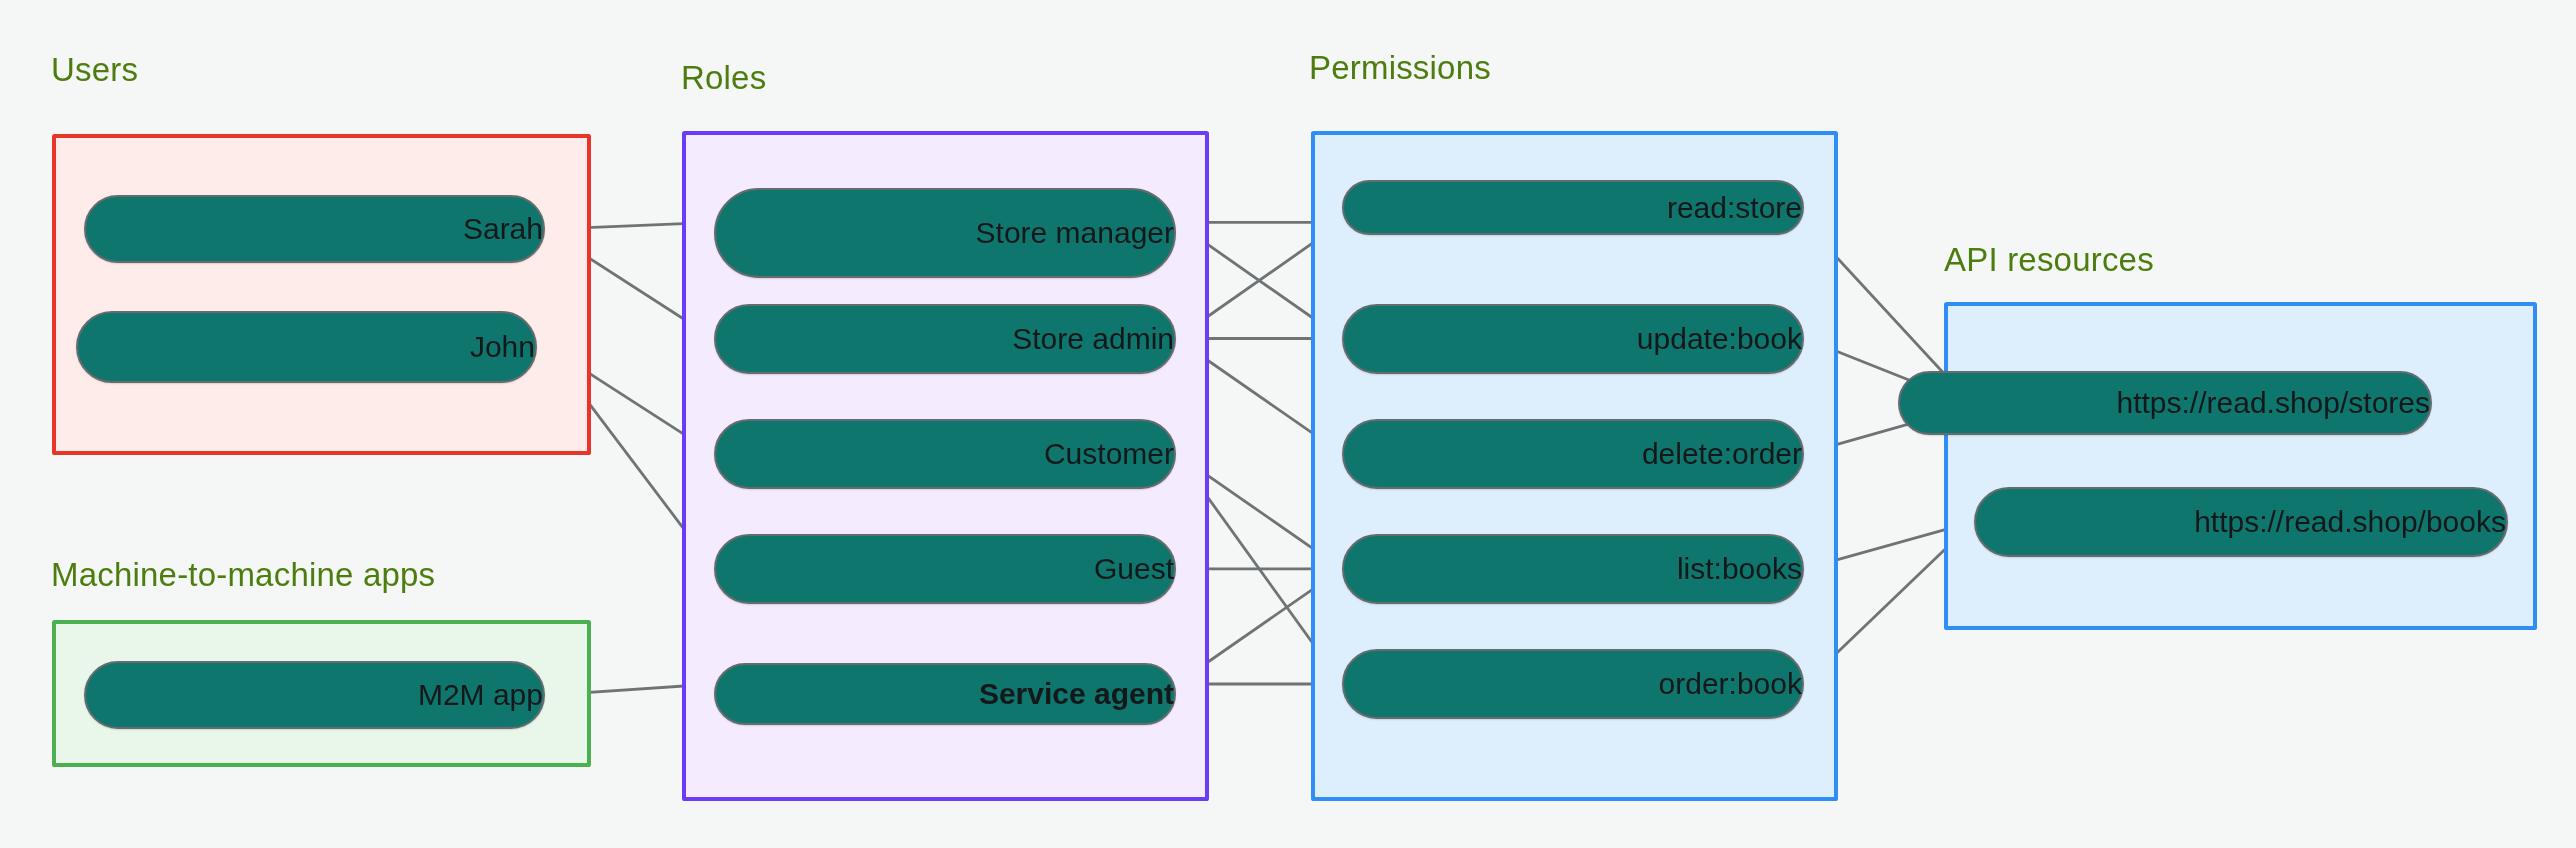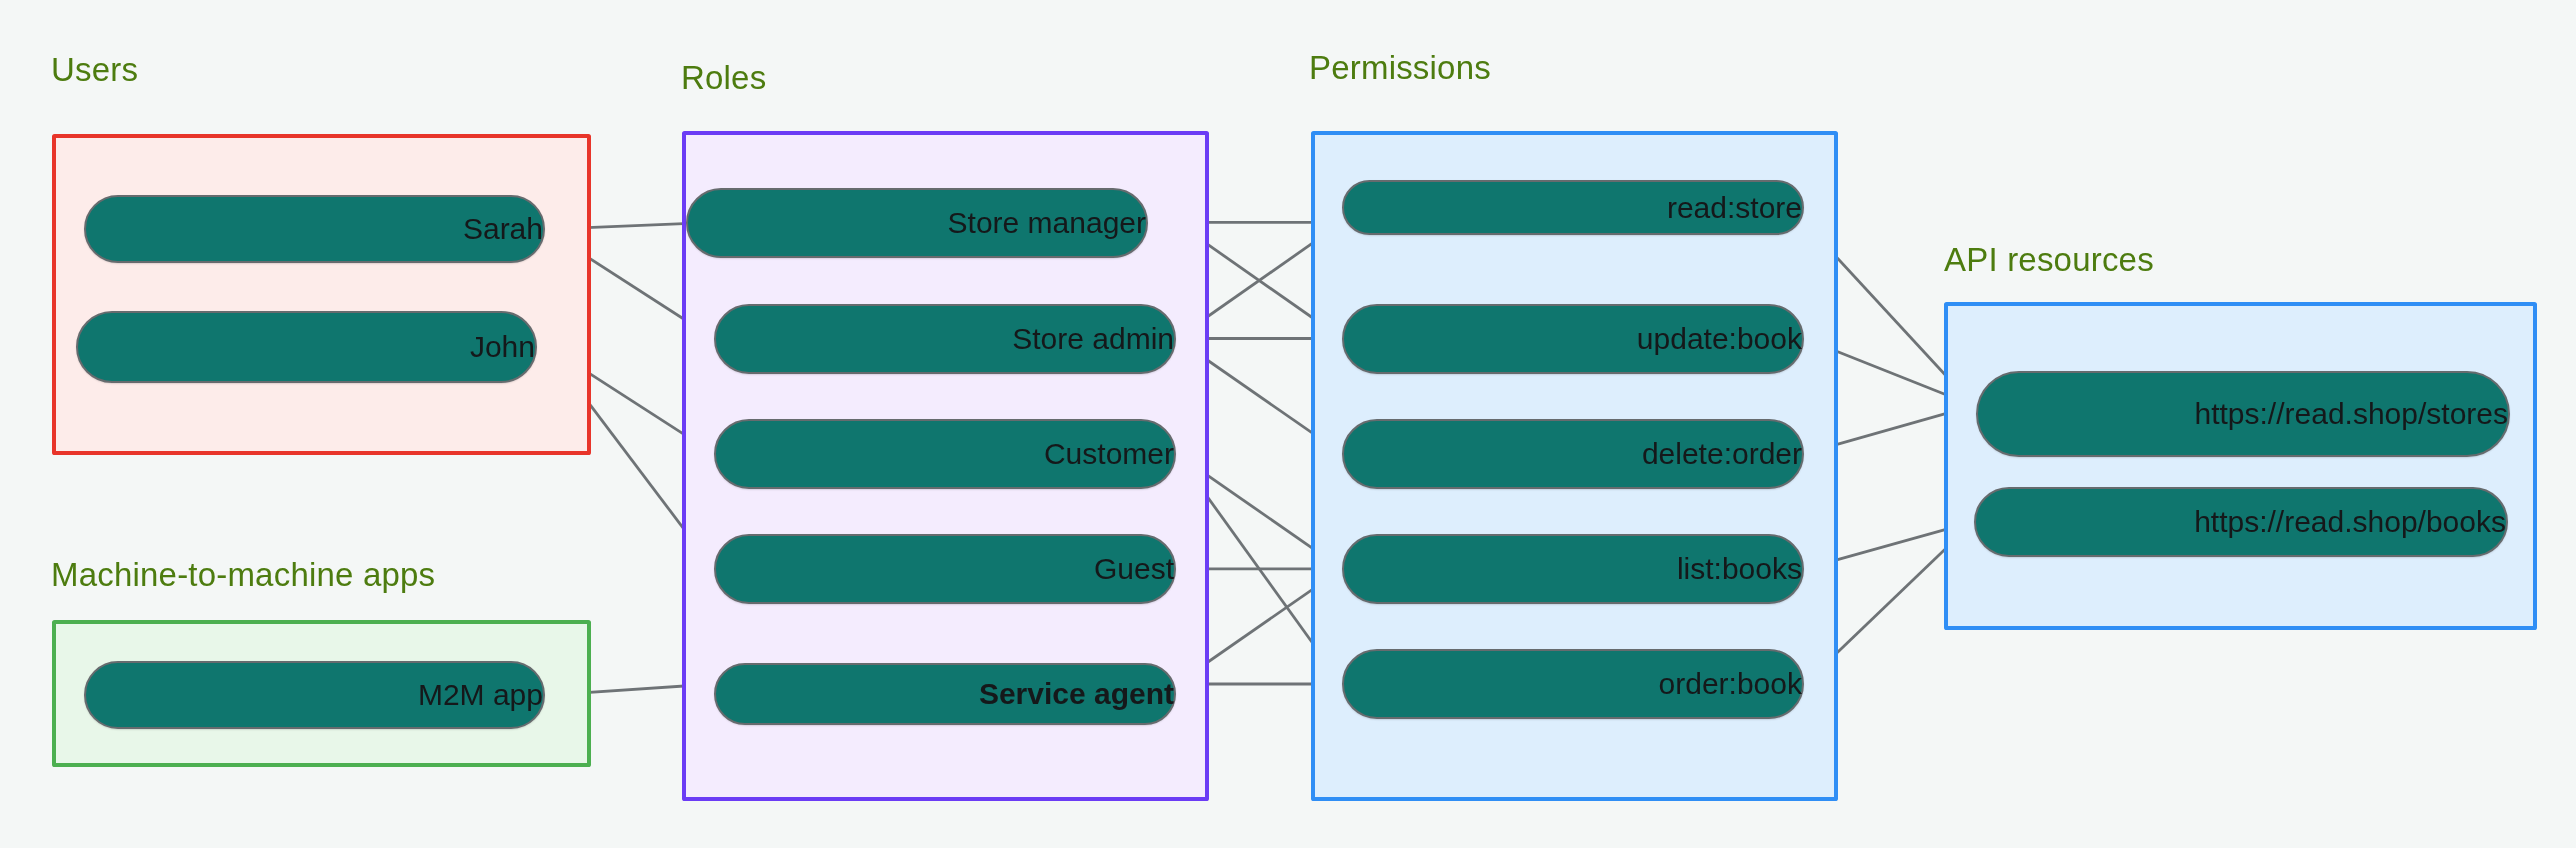--- a/index.html
+++ b/index.html
@@ -102,21 +102,21 @@
   <div id="nodes-layer">
       <div class="node" style="left: 84px; top: 195px; width: 461px; height: 68px;">
         <span>Sarah</span>
       </div>
       <div class="node" style="left: 76px; top: 311px; width: 461px; height: 72px;">
         <span>John</span>
       </div>
       <div class="node" style="left: 84px; top: 661px; width: 461px; height: 68px;">
         <span>M2M app</span>
       </div>
-      <div class="node" style="left: 686px; top: 188px; width: 462px; height: 70px;">
+      <div class="node" style="left: 714px; top: 188px; width: 462px; height: 90px;">
         <span>Store manager</span>
       </div>
       <div class="node" style="left: 714px; top: 304px; width: 462px; height: 70px;">
         <span>Store admin</span>
       </div>
       <div class="node" style="left: 714px; top: 419px; width: 462px; height: 70px;">
         <span>Customer</span>
       </div>
       <div class="node" style="left: 714px; top: 534px; width: 462px; height: 70px;">
         <span>Guest</span>
@@ -132,21 +132,21 @@
       </div>
       <div class="node" style="left: 1342px; top: 419px; width: 462px; height: 70px;">
         <span>delete:order</span>
       </div>
       <div class="node" style="left: 1342px; top: 534px; width: 462px; height: 70px;">
         <span>list:books</span>
       </div>
       <div class="node" style="left: 1342px; top: 649px; width: 462px; height: 70px;">
         <span>order:book</span>
       </div>
-      <div class="node" style="left: 1976px; top: 371px; width: 534px; height: 86px;">
+      <div class="node" style="left: 1898px; top: 371px; width: 534px; height: 64px;">
         <span>https://read.shop/stores</span>
       </div>
       <div class="node" style="left: 1974px; top: 487px; width: 534px; height: 70px;">
         <span>https://read.shop/books</span>
       </div>
     </div>
 </div>
 
 
 </body></html>

